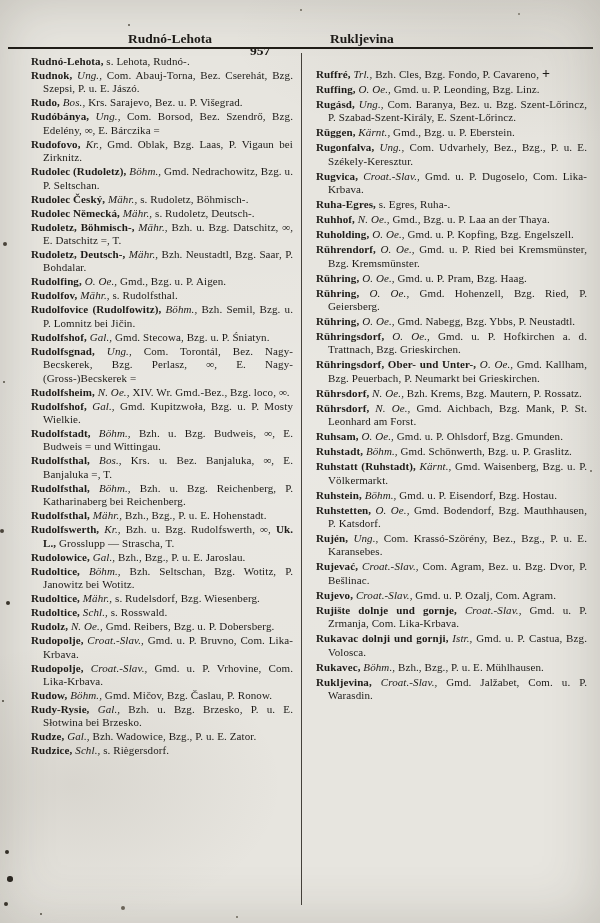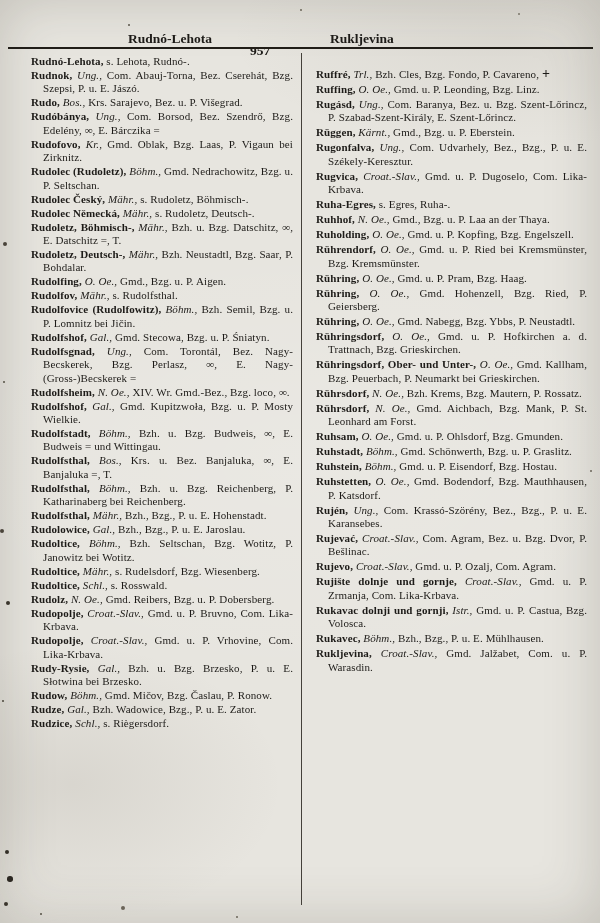--- a/index.html
+++ b/index.html
@@ -97,29 +97,30 @@
       <p class="entry"><span class="b">Rudolfov,</span><span class="i"> Mähr.,</span><span> s. Rudolfsthal.</span></p>
       <p class="entry"><span class="b">Rudolfovice (Rudolfowitz),</span><span class="i"> Böhm.,</span><span> Bzh. Semil, Bzg. u. P. Lomnitz bei Jičin.</span></p>
       <p class="entry"><span class="b">Rudolfshof,</span><span class="i"> Gal.,</span><span> Gmd. Stecowa, Bzg. u. P. Śniatyn.</span></p>
       <p class="entry"><span class="b">Rudolfsgnad,</span><span class="i"> Ung.,</span><span> Com. Torontál, Bez. Nagy-Becskerek, Bzg. Perlasz, </span><span class="icon posthorn">∞</span><span>, E. Nagy-(Gross-)Becskerek =</span></p>
       <p class="entry"><span class="b">Rudolfsheim,</span><span class="i"> N. Oe.,</span><span> XIV. Wr. Gmd.-Bez., Bzg. loco, </span><span class="icon posthorn">∞</span><span>.</span></p>
       <p class="entry"><span class="b">Rudolfshof,</span><span class="i"> Gal.,</span><span> Gmd. Kupitzwoła, Bzg. u. P. Mosty Wielkie.</span></p>
       <p class="entry"><span class="b">Rudolfstadt,</span><span class="i"> Böhm.,</span><span> Bzh. u. Bzg. Budweis, </span><span class="icon posthorn">∞</span><span>, E. Budweis = und Wittingau.</span></p>
       <p class="entry"><span class="b">Rudolfsthal,</span><span class="i"> Bos.,</span><span> Krs. u. Bez. Banjaluka, </span><span class="icon posthorn">∞</span><span>, E. Banjaluka =, T.</span></p>
       <p class="entry"><span class="b">Rudolfsthal,</span><span class="i"> Böhm.,</span><span> Bzh. u. Bzg. Reichenberg, P. Katharinaberg bei Reichenberg.</span></p>
       <p class="entry"><span class="b">Rudolfsthal,</span><span class="i"> Mähr.,</span><span> Bzh., Bzg., P. u. E. Hohenstadt.</span></p>
+      <p class="entry"><span class="b">Rudolfswerth,</span><span class="i"> Kr.,</span><span> Bzh. u. Bzg. Rudolfswerth, </span><span class="icon posthorn">∞</span><span>, </span><span class="b">Uk. L.,</span><span> Grosslupp — Strascha, T.</span></p>
       <p class="entry"><span class="b">Rudolowice,</span><span class="i"> Gal.,</span><span> Bzh., Bzg., P. u. E. Jaroslau.</span></p>
       <p class="entry"><span class="b">Rudoltice,</span><span class="i"> Böhm.,</span><span> Bzh. Seltschan, Bzg. Wotitz, P. Janowitz bei Wotitz.</span></p>
       <p class="entry"><span class="b">Rudoltice,</span><span class="i"> Mähr.,</span><span> s. Rudelsdorf, Bzg. Wiesenberg.</span></p>
       <p class="entry"><span class="b">Rudoltice,</span><span class="i"> Schl.,</span><span> s. Rosswald.</span></p>
       <p class="entry"><span class="b">Rudolz,</span><span class="i"> N. Oe.,</span><span> Gmd. Reibers, Bzg. u. P. Dobersberg.</span></p>
       <p class="entry"><span class="b">Rudopolje,</span><span class="i"> Croat.-Slav.,</span><span> Gmd. u. P. Bruvno, Com. Lika-Krbava.</span></p>
       <p class="entry"><span class="b">Rudopolje,</span><span class="i"> Croat.-Slav.,</span><span> Gmd. u. P. Vrhovine, Com. Lika-Krbava.</span></p>
+      <p class="entry"><span class="b">Rudow,</span><span class="i"> Böhm.,</span><span> Gmd. Mičov, Bzg. Časlau, P. Ronow.</span></p>
       <p class="entry"><span class="b">Rudy-Rysie,</span><span class="i"> Gal.,</span><span> Bzh. u. Bzg. Brzesko, P. u. E. Słotwina bei Brzesko.</span></p>
-      <p class="entry"><span class="b">Rudow,</span><span class="i"> Böhm.,</span><span> Gmd. Mičov, Bzg. Časlau, P. Ronow.</span></p>
       <p class="entry"><span class="b">Rudze,</span><span class="i"> Gal.,</span><span> Bzh. Wadowice, Bzg., P. u. E. Zator.</span></p>
       <p class="entry"><span class="b">Rudzice,</span><span class="i"> Schl.,</span><span> s. Riègersdorf.</span></p>
     </div>
   <div class="col col-right">
       <p class="entry"><span class="b">Ruffré,</span><span class="i"> Trl.,</span><span> Bzh. Cles, Bzg. Fondo, P. Cavareno, </span><span class="icon cross">+</span></p>
       <p class="entry"><span class="b">Ruffing,</span><span class="i"> O. Oe.,</span><span> Gmd. u. P. Leonding, Bzg. Linz.</span></p>
       <p class="entry"><span class="b">Rugásd,</span><span class="i"> Ung.,</span><span> Com. Baranya, Bez. u. Bzg. Szent-Lőrincz, P. Szabad-Szent-Király, E. Szent-Lőrincz.</span></p>
       <p class="entry"><span class="b">Rüggen,</span><span class="i"> Kärnt.,</span><span> Gmd., Bzg. u. P. Eberstein.</span></p>
       <p class="entry"><span class="b">Rugonfalva,</span><span class="i"> Ung.,</span><span> Com. Udvarhely, Bez., Bzg., P. u. E. Székely-Keresztur.</span></p>
       <p class="entry"><span class="b">Rugvica,</span><span class="i"> Croat.-Slav.,</span><span> Gmd. u. P. Dugoselo, Com. Lika-Krbava.</span></p>
@@ -129,20 +130,21 @@
       <p class="entry"><span class="b">Rührendorf,</span><span class="i"> O. Oe.,</span><span> Gmd. u. P. Ried bei Kremsmünster, Bzg. Kremsmünster.</span></p>
       <p class="entry"><span class="b">Rühring,</span><span class="i"> O. Oe.,</span><span> Gmd. u. P. Pram, Bzg. Haag.</span></p>
       <p class="entry"><span class="b">Rühring,</span><span class="i"> O. Oe.,</span><span> Gmd. Hohenzell, Bzg. Ried, P. Geiersberg.</span></p>
       <p class="entry"><span class="b">Rühring,</span><span class="i"> O. Oe.,</span><span> Gmd. Nabegg, Bzg. Ybbs, P. Neustadtl.</span></p>
       <p class="entry"><span class="b">Rühringsdorf,</span><span class="i"> O. Oe.,</span><span> Gmd. u. P. Hofkirchen a. d. Trattnach, Bzg. Grieskirchen.</span></p>
       <p class="entry"><span class="b">Rühringsdorf, Ober- und Unter-,</span><span class="i"> O. Oe.,</span><span> Gmd. Kallham, Bzg. Peuerbach, P. Neumarkt bei Grieskirchen.</span></p>
       <p class="entry"><span class="b">Rührsdorf,</span><span class="i"> N. Oe.,</span><span> Bzh. Krems, Bzg. Mautern, P. Rossatz.</span></p>
       <p class="entry"><span class="b">Rührsdorf,</span><span class="i"> N. Oe.,</span><span> Gmd. Aichbach, Bzg. Mank, P. St. Leonhard am Forst.</span></p>
       <p class="entry"><span class="b">Ruhsam,</span><span class="i"> O. Oe.,</span><span> Gmd. u. P. Ohlsdorf, Bzg. Gmunden.</span></p>
       <p class="entry"><span class="b">Ruhstadt,</span><span class="i"> Böhm.,</span><span> Gmd. Schönwerth, Bzg. u. P. Graslitz.</span></p>
+      <p class="entry"><span class="b">Ruhstatt (Ruhstadt),</span><span class="i"> Kärnt.,</span><span> Gmd. Waisenberg, Bzg. u. P. Völkermarkt.</span></p>
       <p class="entry"><span class="b">Ruhstein,</span><span class="i"> Böhm.,</span><span> Gmd. u. P. Eisendorf, Bzg. Hostau.</span></p>
       <p class="entry"><span class="b">Ruhstetten,</span><span class="i"> O. Oe.,</span><span> Gmd. Bodendorf, Bzg. Mauthhausen, P. Katsdorf.</span></p>
       <p class="entry"><span class="b">Rujén,</span><span class="i"> Ung.,</span><span> Com. Krassó-Szörény, Bez., Bzg., P. u. E. Karansebes.</span></p>
       <p class="entry"><span class="b">Rujevać,</span><span class="i"> Croat.-Slav.,</span><span> Com. Agram, Bez. u. Bzg. Dvor, P. Bešlinac.</span></p>
       <p class="entry"><span class="b">Rujevo,</span><span class="i"> Croat.-Slav.,</span><span> Gmd. u. P. Ozalj, Com. Agram.</span></p>
       <p class="entry"><span class="b">Rujište dolnje und gornje,</span><span class="i"> Croat.-Slav.,</span><span> Gmd. u. P. Zrmanja, Com. Lika-Krbava.</span></p>
       <p class="entry"><span class="b">Rukavac dolnji und gornji,</span><span class="i"> Istr.,</span><span> Gmd. u. P. Castua, Bzg. Volosca.</span></p>
       <p class="entry"><span class="b">Rukavec,</span><span class="i"> Böhm.,</span><span> Bzh., Bzg., P. u. E. Mühlhausen.</span></p>
       <p class="entry"><span class="b">Rukljevina,</span><span class="i"> Croat.-Slav.,</span><span> Gmd. Jalžabet, Com. u. P. Warasdin.</span></p>
     </div>

